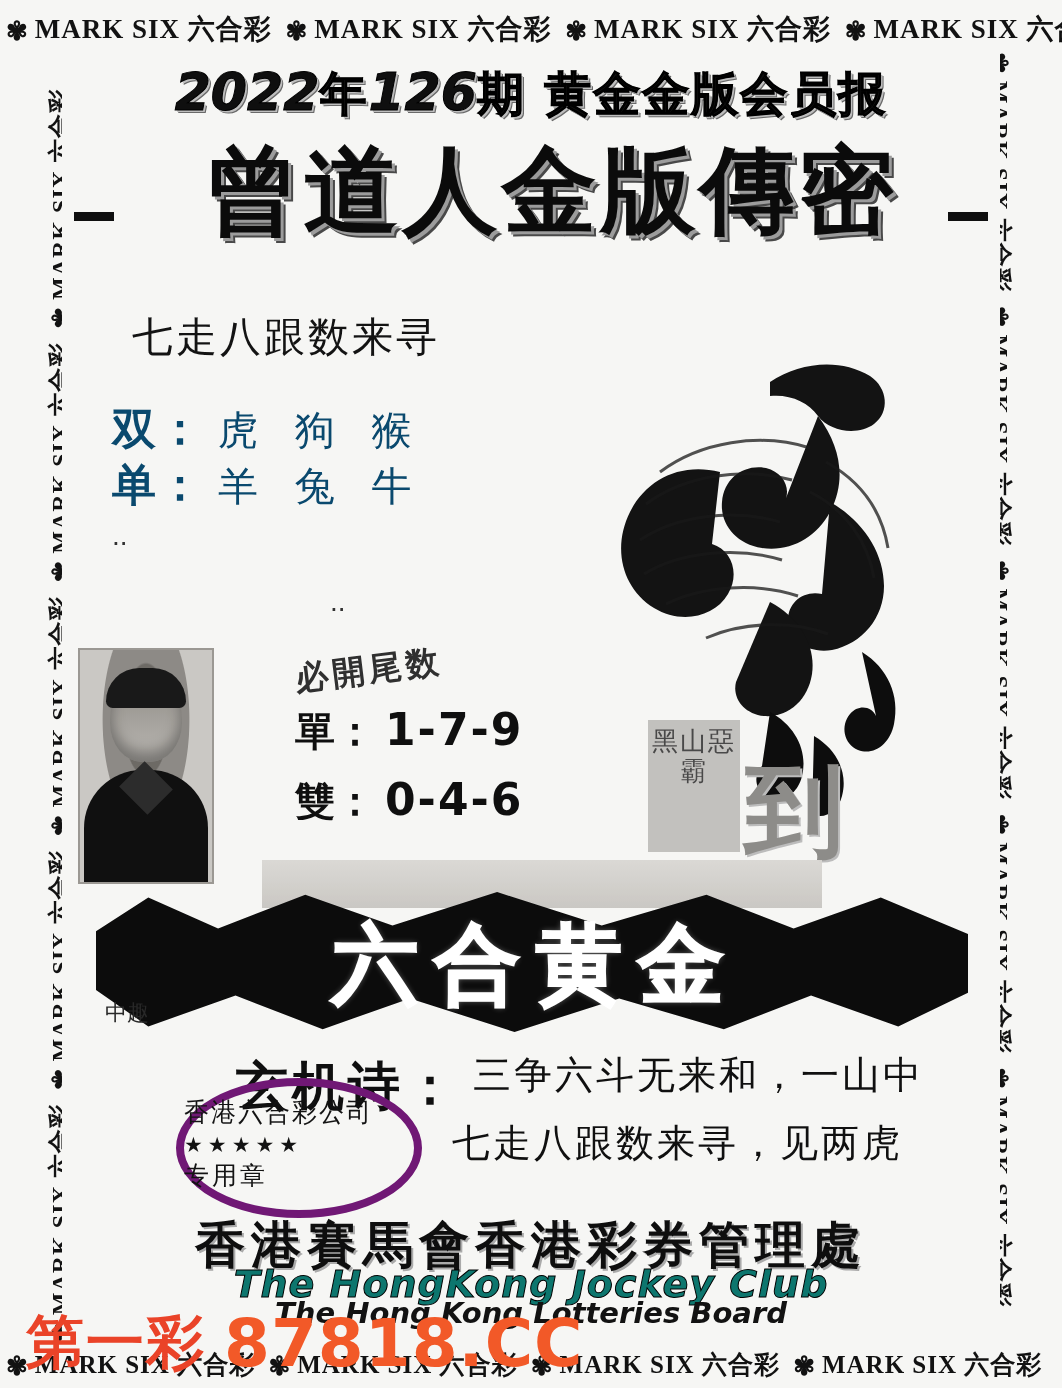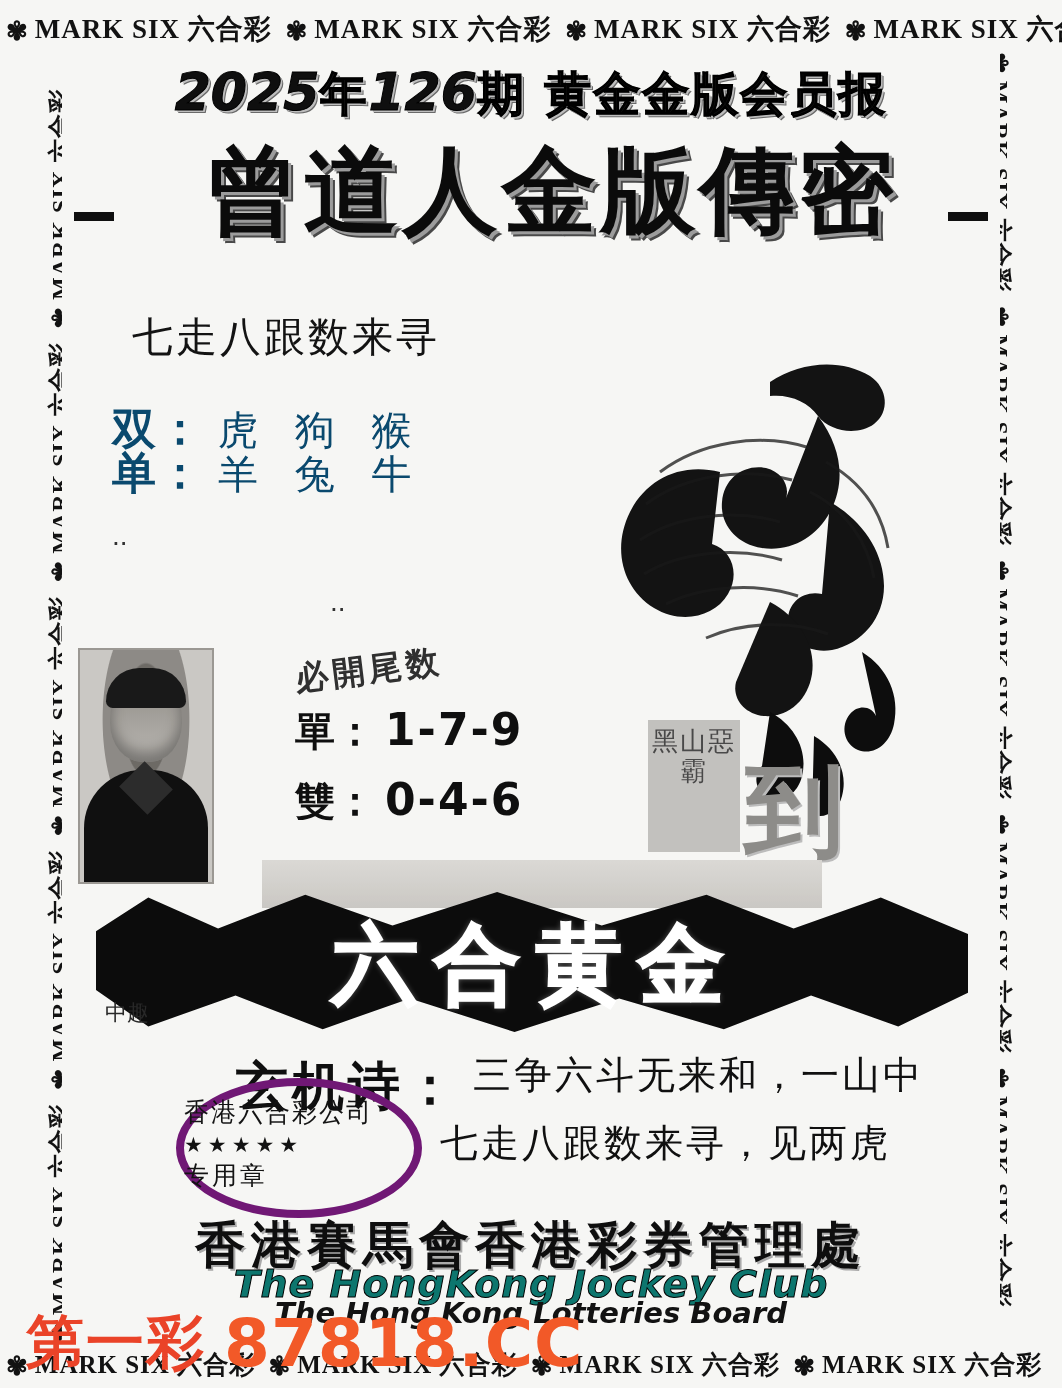--- a/index.html
+++ b/index.html
@@ -130,21 +130,21 @@
     letter-spacing: 2px;
   }
   .zrow .lbl { font-size: 44px; }
   .zrow .vals {
     font-weight: normal;
     font-size: 40px;
     letter-spacing: 12px;
     margin-left: 14px;
   }
   .zrow-even { top: 400px; }
-  .zrow-odd  { top: 444px; }
+  .zrow-odd  { top: 456px; }
   .dots1 { position: absolute; top: 520px; left: 112px; font-size: 28px; color:#333; }
   .dots2 { position: absolute; top: 586px; left: 330px; font-size: 28px; color:#333; }
 
   
   .tail-wrap {
     position: absolute;
     top: 648px;
     left: 285px;
     width: 300px;
     height: 200px;
@@ -326,21 +326,21 @@
     left: 452px;
     font-family: "DejaVu Serif", serif;
     font-size: 38px;
     color: #121212;
     letter-spacing: 3px;
     margin-left: 21px;
   }
   .poem-l2 {
     position: absolute;
     top: 1118px;
-    left: 440px;
+    left: 452px;
     font-family: "DejaVu Serif", serif;
     font-size: 38px;
     color: #121212;
     letter-spacing: 3px;
   }
 
   
   .stamp {
     position: absolute;
     top: 1078px;
@@ -480,21 +480,21 @@
       <span class="flower">✾</span><span>MARK SIX</span>
       <span>六合彩</span>
       <span class="flower">✾</span><span>MARK SIX</span>
       <span>六合彩</span>
       <span class="flower">✾</span><span>MARK SIX</span>
       <span>六合彩</span>
     </div>
   </div>
 
   <div class="issue-line">
-    <span class="year">2025</span><span>年</span><span class="year">126</span><span>期 黄金金版会员报</span>
+    <span class="year">2022</span><span>年</span><span class="year">126</span><span>期 黄金金版会员报</span>
   </div>
 
   <div class="title-dash dash-left"></div>
   <div class="title-dash dash-right"></div>
   <div class="main-title">曾道人金版傳密</div>
 
   <div class="zodiac-head">七走八跟数来寻</div>
 
   <div class="zrow zrow-even">
     <span class="lbl">双：</span><span class="vals">虎 狗 猴</span>

